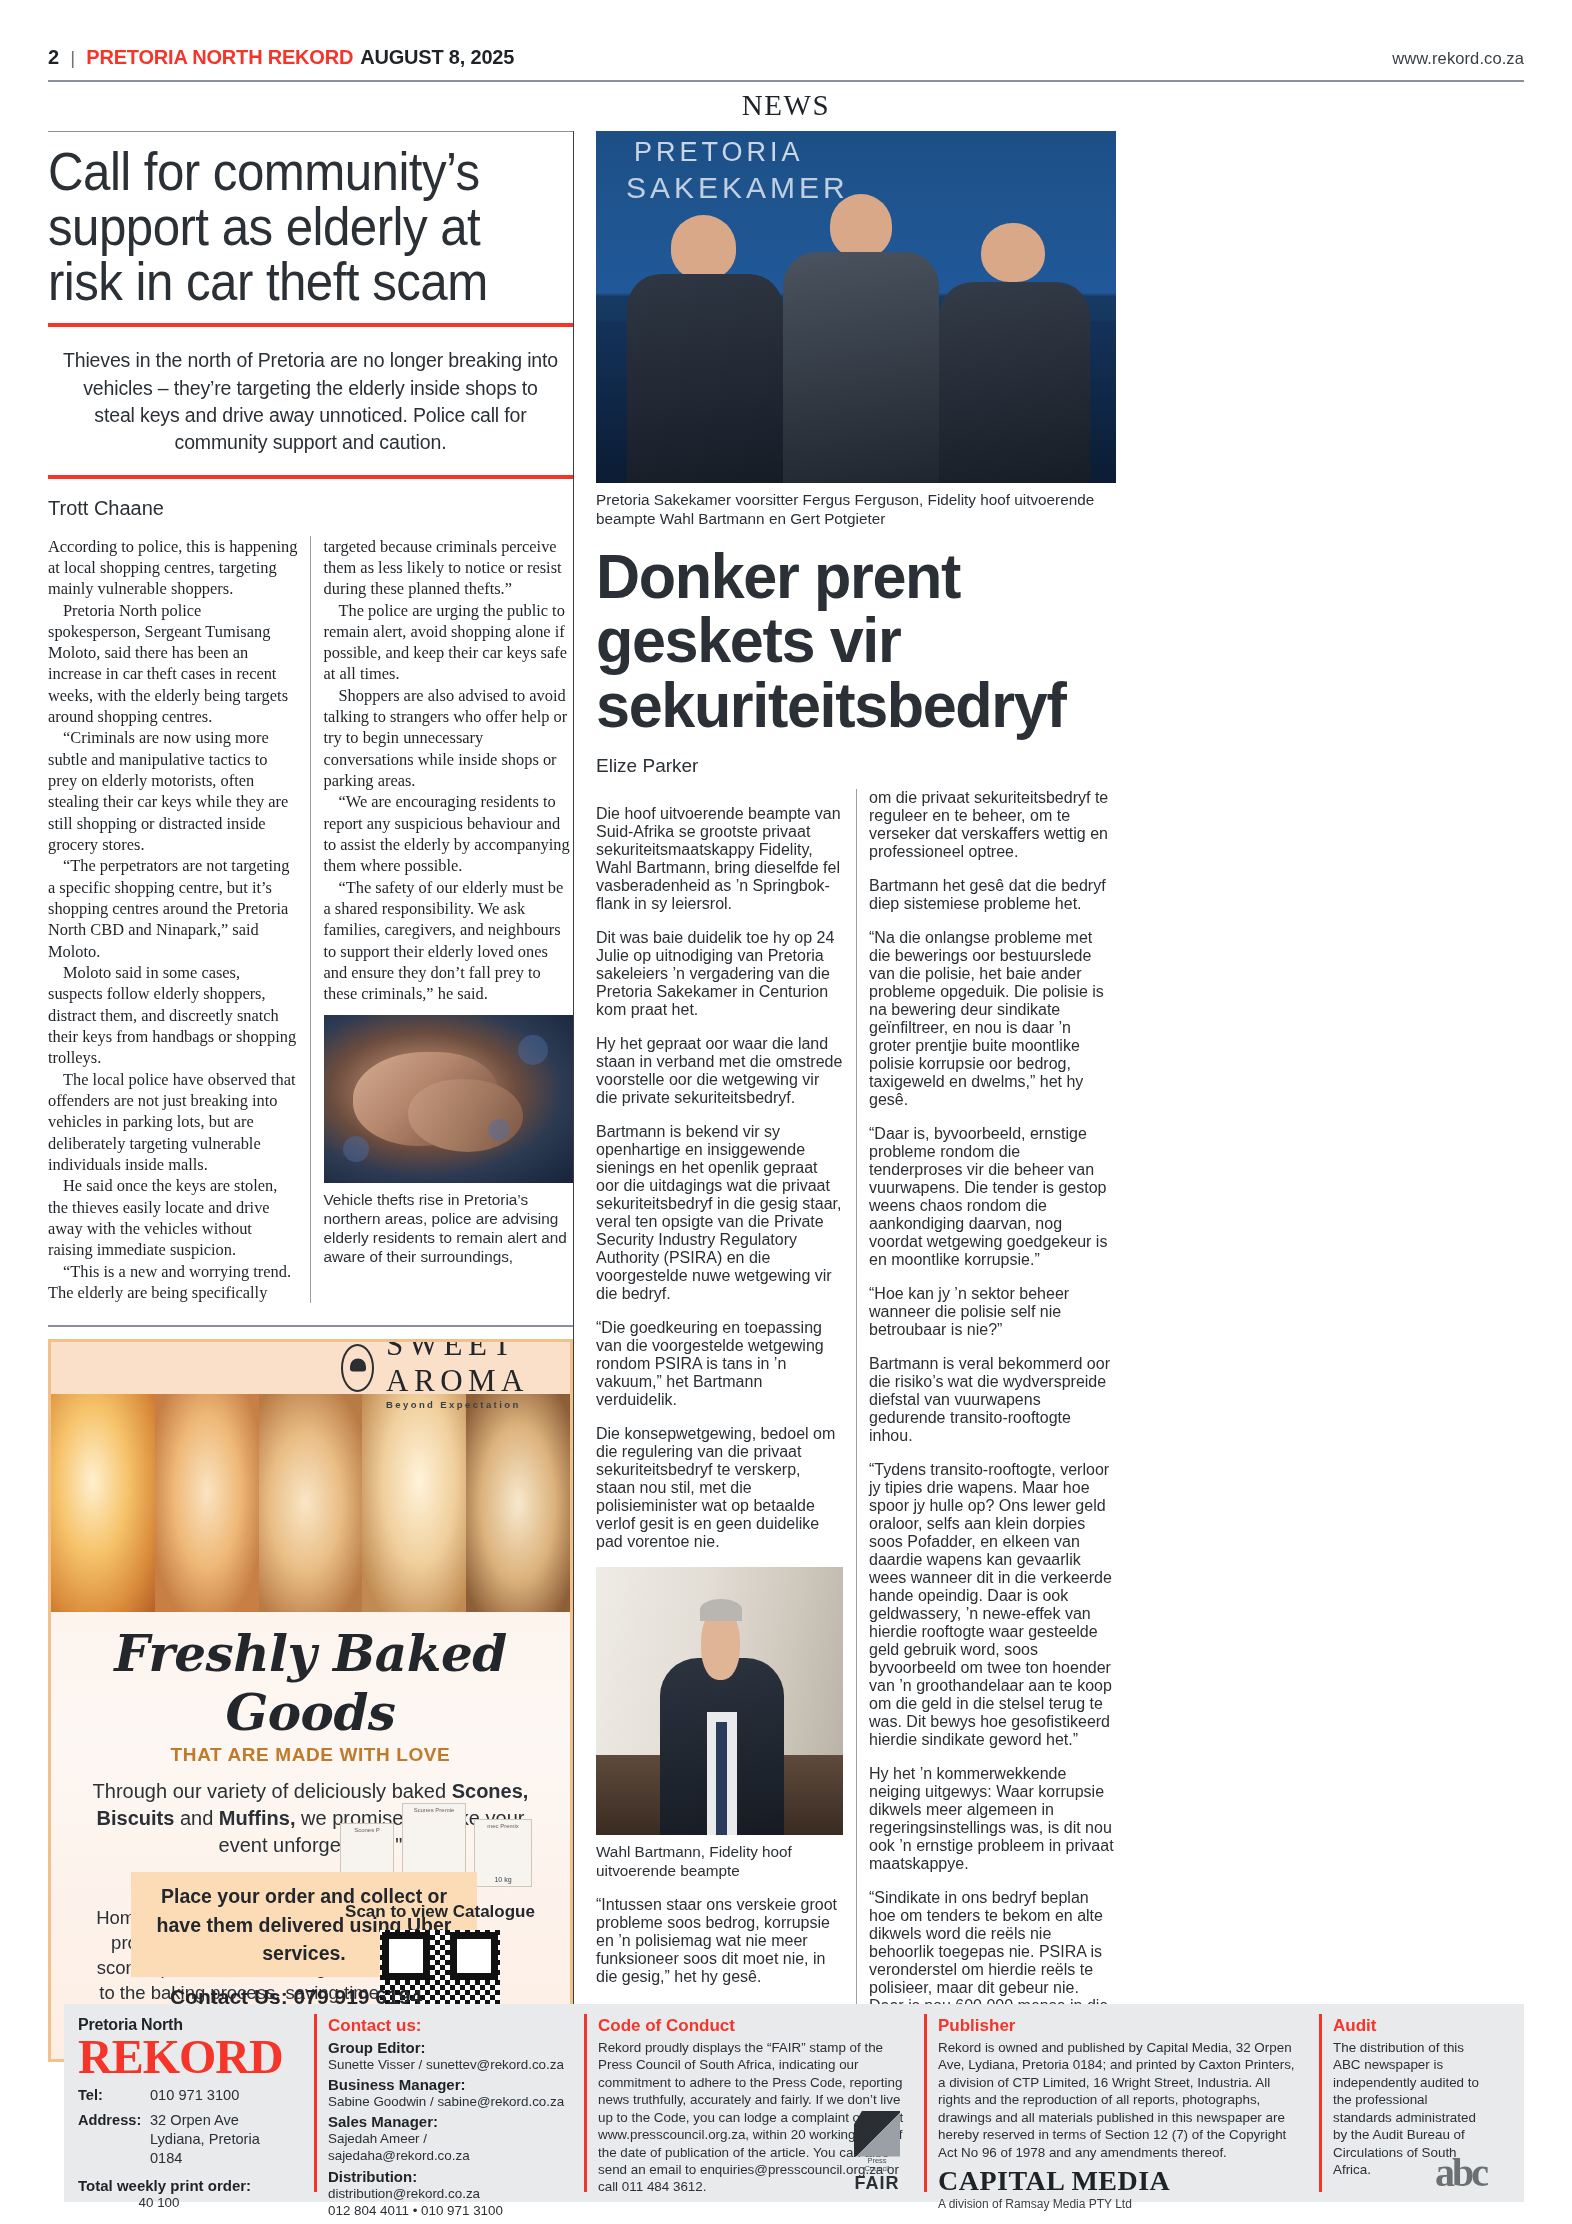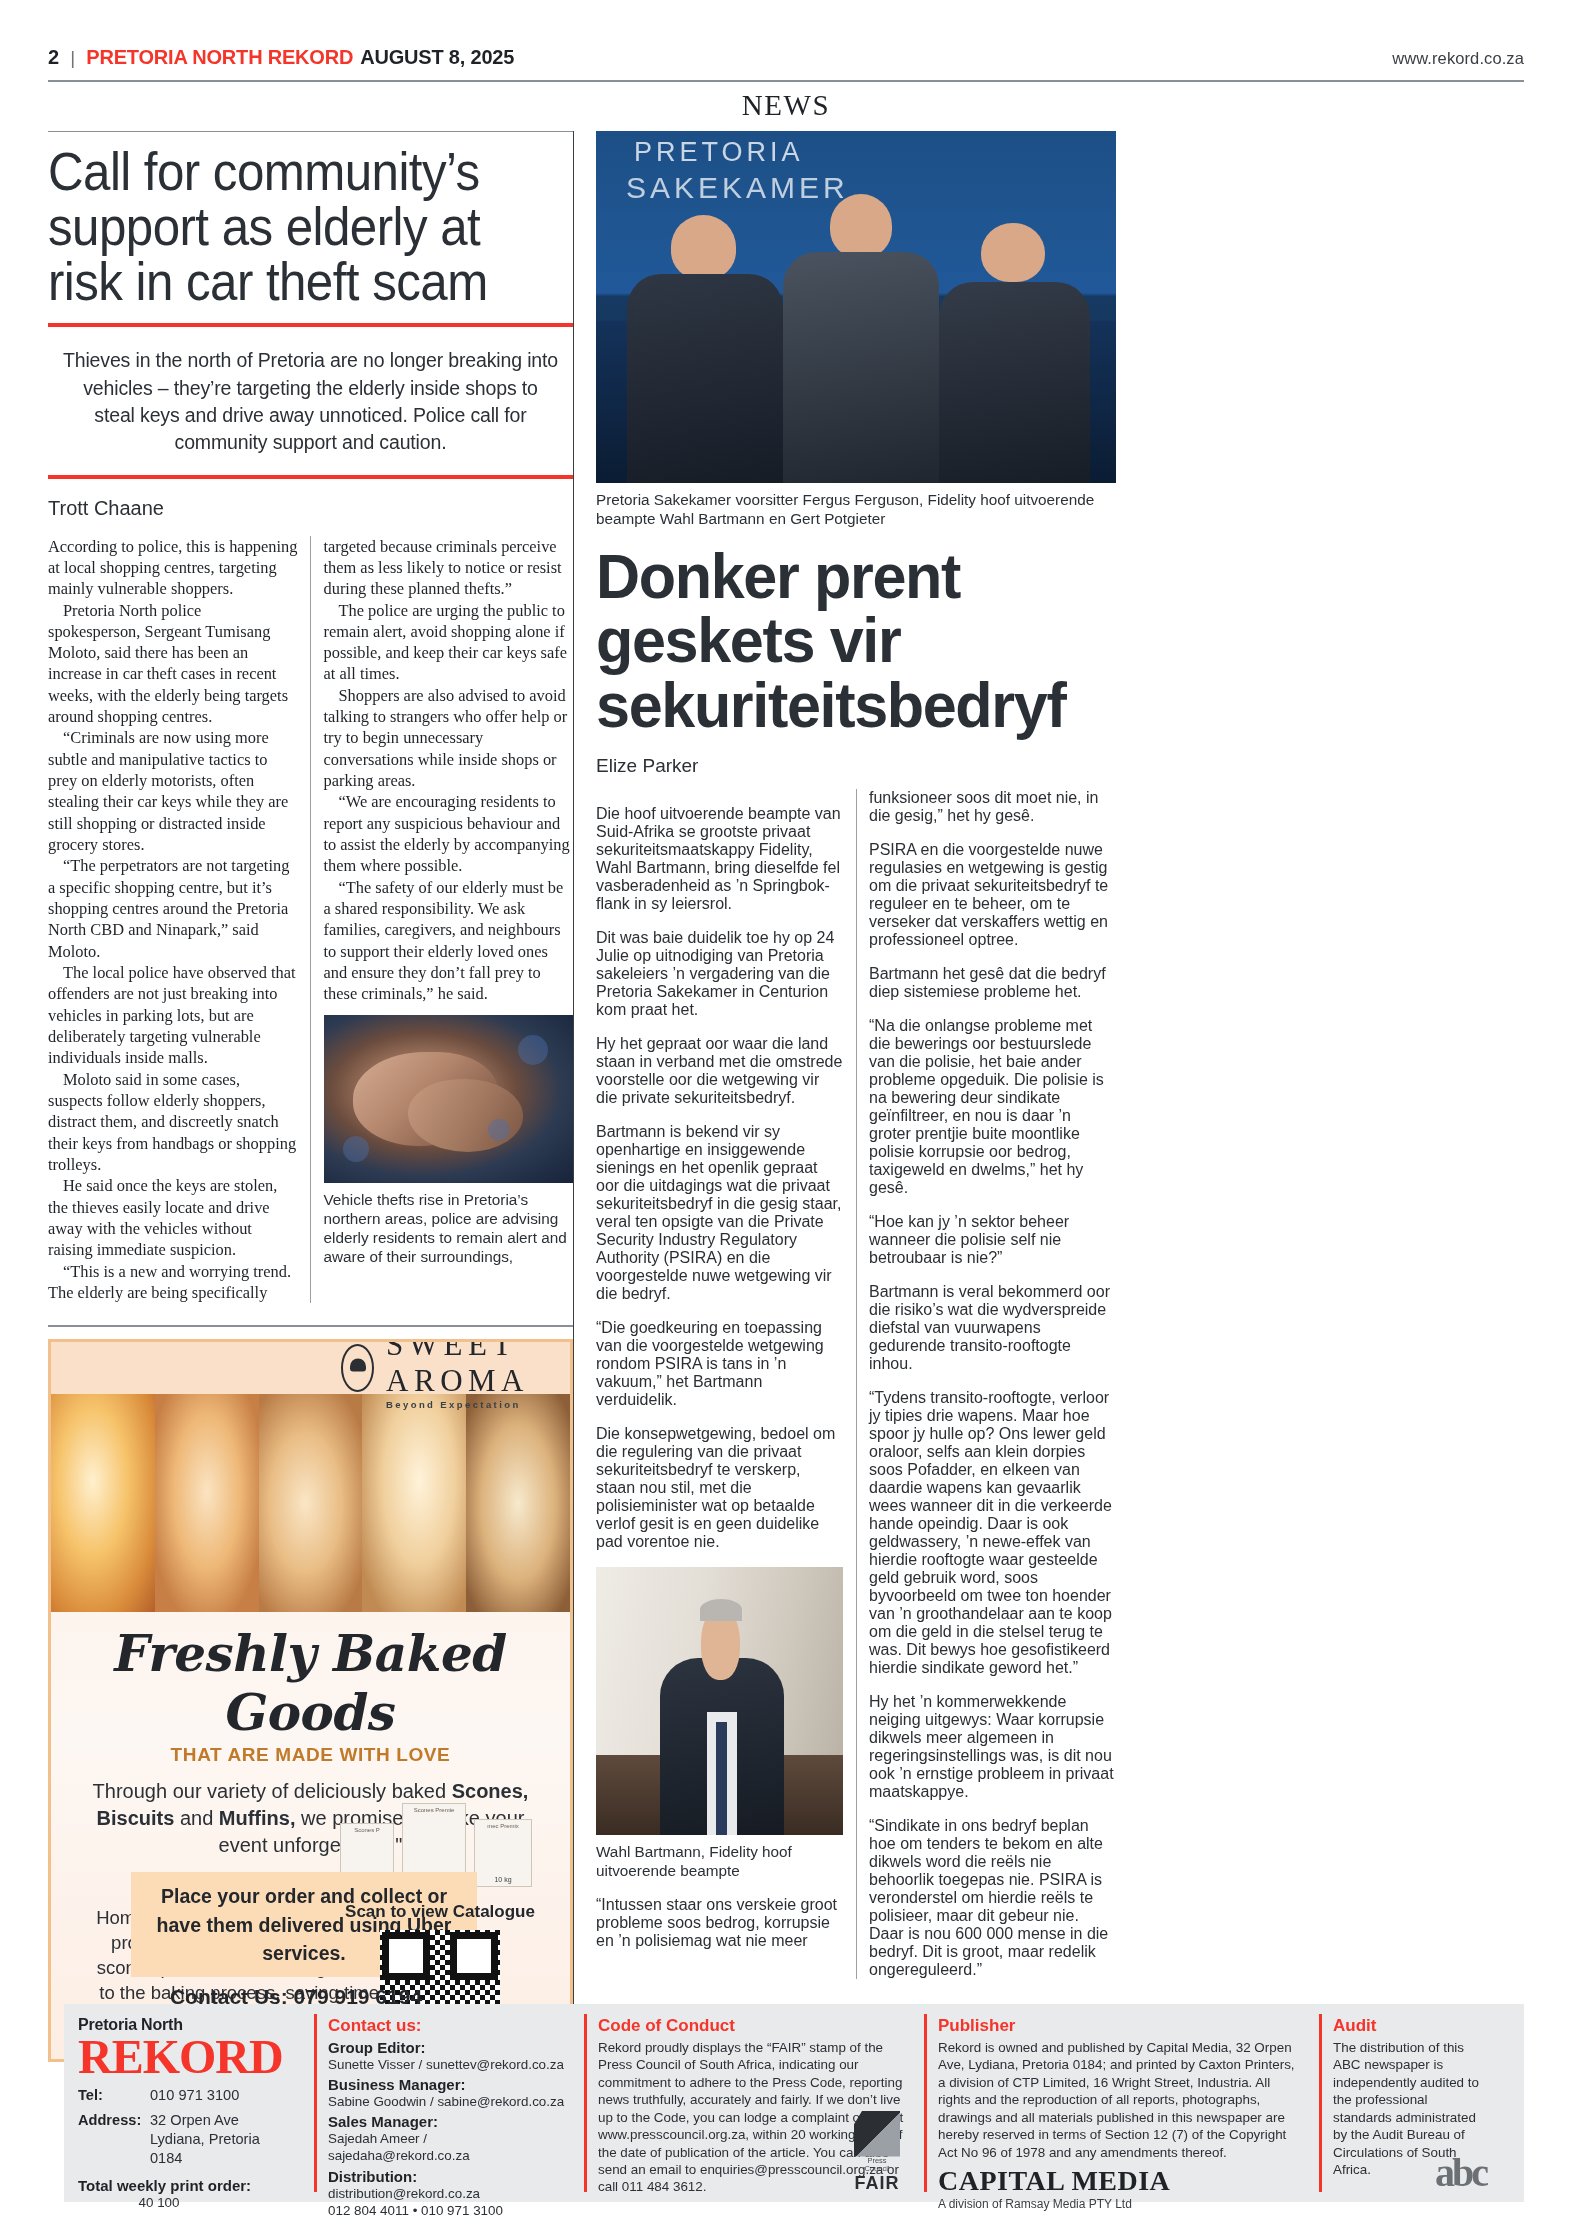--- a/index.html
+++ b/index.html
@@ -196,22 +196,22 @@
       <div class="standfirst">Thieves in the north of Pretoria are no longer breaking into vehicles – they’re targeting the elderly inside shops to steal keys and drive away unnoticed. Police call for community support and caution.</div>
       <div class="red-rule2"></div>
 
       <div class="byline">Trott Chaane</div>
 
       <div class="twocol">
         <p>According to police, this is happening at local shopping centres, targeting mainly vulnerable shoppers.</p>
         <p>Pretoria North police spokesperson, Sergeant Tumisang Moloto, said there has been an increase in car theft cases in recent weeks, with the elderly being targets around shopping centres.</p>
         <p>“Criminals are now using more subtle and manipulative tactics to prey on elderly motorists, often stealing their car keys while they are still shopping or distracted inside grocery stores.</p>
         <p>“The perpetrators are not targeting a specific shopping centre, but it’s shopping centres around the Pretoria North CBD and Ninapark,” said Moloto.</p>
+        <p>Moloto said in some cases, suspects follow elderly shoppers, distract them, and discreetly snatch their keys from handbags or shopping trolleys.</p>
         <p>The local police have observed that offenders are not just breaking into vehicles in parking lots, but are deliberately targeting vulnerable individuals inside malls.</p>
-        <p>Moloto said in some cases, suspects follow elderly shoppers, distract them, and discreetly snatch their keys from handbags or shopping trolleys.</p>
         <p>He said once the keys are stolen, the thieves easily locate and drive away with the vehicles without raising immediate suspicion.</p>
         <p>“This is a new and worrying trend. The elderly are being specifically targeted because criminals perceive them as less likely to notice or resist during these planned thefts.”</p>
         <p>The police are urging the public to remain alert, avoid shopping alone if possible, and keep their car keys safe at all times.</p>
         <p>Shoppers are also advised to avoid talking to strangers who offer help or try to begin unnecessary conversations while inside shops or parking areas.</p>
         <p>“We are encouraging residents to report any suspicious behaviour and to assist the elderly by accompanying them where possible.</p>
         <p>“The safety of our elderly must be a shared responsibility. We ask families, caregivers, and neighbours to support their elderly loved ones and ensure they don’t fall prey to these criminals,” he said.</p>
 
         <div style="break-inside:avoid; margin-top:10px;">
           <div class="photo ph2">
             <div class="hand"></div>
@@ -330,20 +330,21 @@
             <div class="head"></div>
             <div class="hair"></div>
           </div>
           <div class="cap">Wahl Bartmann, Fidelity hoof uitvoerende beampte</div>
         </div>
 
         <p>“Intussen staar ons verskeie groot probleme soos bedrog, korrupsie en ’n polisiemag wat nie meer funksioneer soos dit moet nie, in die gesig,” het hy gesê.</p>
         <p>PSIRA en die voorgestelde nuwe regulasies en wetgewing is gestig om die privaat sekuriteitsbedryf te reguleer en te beheer, om te verseker dat verskaffers wettig en professioneel optree.</p>
         <p>Bartmann het gesê dat die bedryf diep sistemiese probleme het.</p>
         <p>“Na die onlangse probleme met die bewerings oor bestuurslede van die polisie, het baie ander probleme opgeduik. Die polisie is na bewering deur sindikate geïnfiltreer, en nou is daar ’n groter prentjie buite moontlike polisie korrupsie oor bedrog, taxigeweld en dwelms,” het hy gesê.</p>
+        <p>“Daar is, byvoorbeeld, ernstige probleme rondom die tenderproses vir die beheer van vuurwapens. Die tender is gestop weens chaos rondom die aankondiging daarvan, nog voordat wetgewing goedgekeur is en moontlike korrupsie.”</p>
         <p>“Hoe kan jy ’n sektor beheer wanneer die polisie self nie betroubaar is nie?”</p>
         <p>Bartmann is veral bekommerd oor die risiko’s wat die wydverspreide diefstal van vuurwapens gedurende transito-rooftogte inhou.</p>
         <p>“Tydens transito-rooftogte, verloor jy tipies drie wapens. Maar hoe spoor jy hulle op? Ons lewer geld oraloor, selfs aan klein dorpies soos Pofadder, en elkeen van daardie wapens kan gevaarlik wees wanneer dit in die verkeerde hande opeindig. Daar is ook geldwassery, ’n newe-effek van hierdie rooftogte waar gesteelde geld gebruik word, soos byvoorbeeld om twee ton hoender van ’n groothandelaar aan te koop om die geld in die stelsel terug te was. Dit bewys hoe gesofistikeerd hierdie sindikate geword het.”</p>
         <p>Hy het ’n kommerwekkende neiging uitgewys: Waar korrupsie dikwels meer algemeen in regeringsinstellings was, is dit nou ook ’n ernstige probleem in privaat maatskappye.</p>
         <p>“Sindikate in ons bedryf beplan hoe om tenders te bekom en alte dikwels word die reëls nie behoorlik toegepas nie. PSIRA is veronderstel om hierdie reëls te polisieer, maar dit gebeur nie. Daar is nou 600 000 mense in die bedryf. Dit is groot, maar redelik ongereguleerd.”</p>
       </div>
     </div>
   </div>
 
   <div class="footer">

